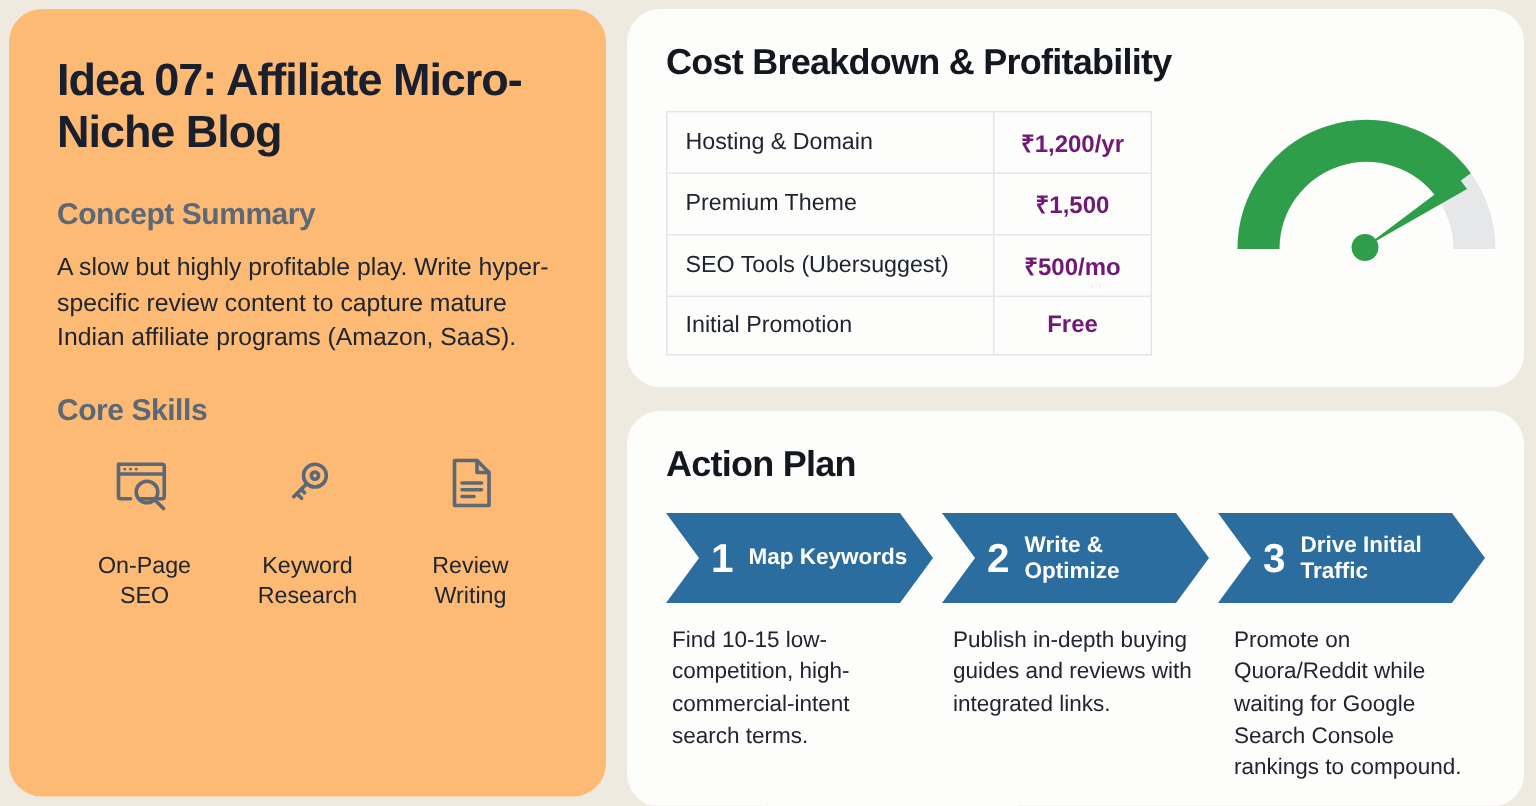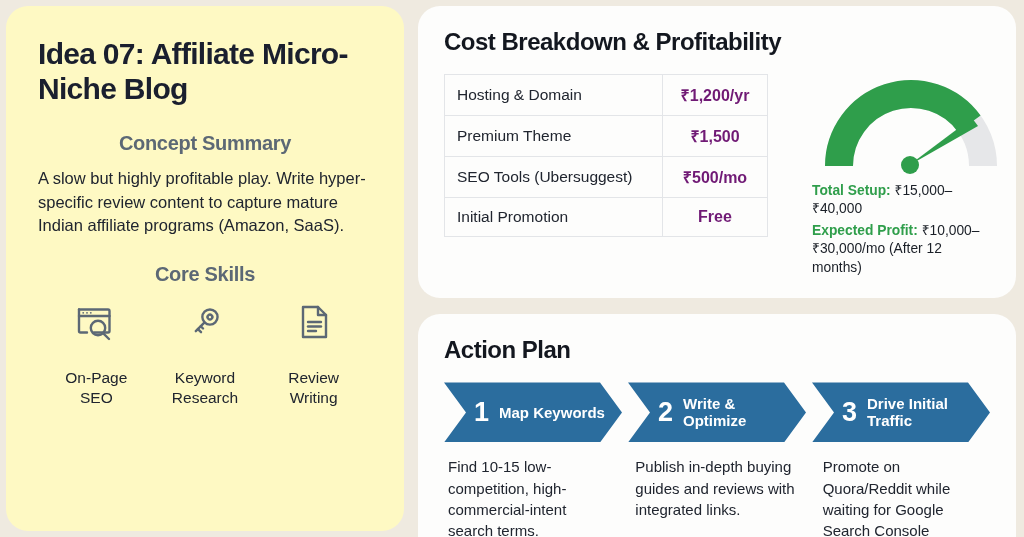--- a/index.html
+++ b/index.html
@@ -22,21 +22,21 @@
     height: 537px;
     display: flex;
     gap: 14px;
     padding: 6px 8px 6px 6px;
   }
 
   
   .left-card {
     width: 398px;
     flex: 0 0 398px;
-    background: #fef9c3;
+    background: #fdba74;
     border-radius: 22px;
     padding: 30px 32px 18px 32px;
     display: flex;
     flex-direction: column;
   }
 
   .idea-title {
     font-size: 30px;
     font-weight: bold;
     line-height: 1.17;
@@ -44,37 +44,35 @@
     color: #1a1f2e;
     margin-bottom: 26px;
   }
 
   .section-heading {
     font-size: 20px;
     font-weight: bold;
     color: #5c6875;
     letter-spacing: -0.3px;
     margin-bottom: 12px;
-    text-align: center;
   }
 
   .concept-body {
     font-size: 16.5px;
     line-height: 1.42;
     color: #20252f;
     margin-bottom: 26px;
   }
 
   .core-skills-heading {
     font-size: 20px;
     font-weight: bold;
     color: #5c6875;
     letter-spacing: -0.3px;
     margin-bottom: 14px;
-    text-align: center;
   }
 
   .skills-row {
     display: flex;
     justify-content: space-around;
     align-items: flex-start;
     padding: 0 4px;
   }
 
   .skill {
@@ -314,30 +312,20 @@
 
               <path d="M17 90 A72 72 0 0 1 161 90" fill="none" stroke="#e6e7e9" stroke-width="28"></path>
 
               <path d="M17 90 A72 72 0 0 1 147.25 47.67" fill="none" stroke="#2f9e4b" stroke-width="28"></path>
 
               <path d="M86 90 L150 42 L156 50 Z" fill="#2f9e4b"></path>
               <circle cx="88" cy="89" r="9" fill="#2f9e4b"></circle>
             </svg>
           </span>
 
-          <div class="profit-lines">
-            <div class="row">
-              <span class="lbl">Total Setup:</span>
-              <span>₹15,000–₹40,000</span>
-            </div>
-            <div class="row">
-              <span class="lbl">Expected Profit:</span>
-              <span>₹10,000–₹30,000/mo (After 12 months)</span>
-            </div>
-          </div>
         </div>
 
       </div>
     </div>
 
     <div class="card plan-card">
       <div class="card-title">Action Plan</div>
 
       <div class="chevrons">
         <div class="chev">

